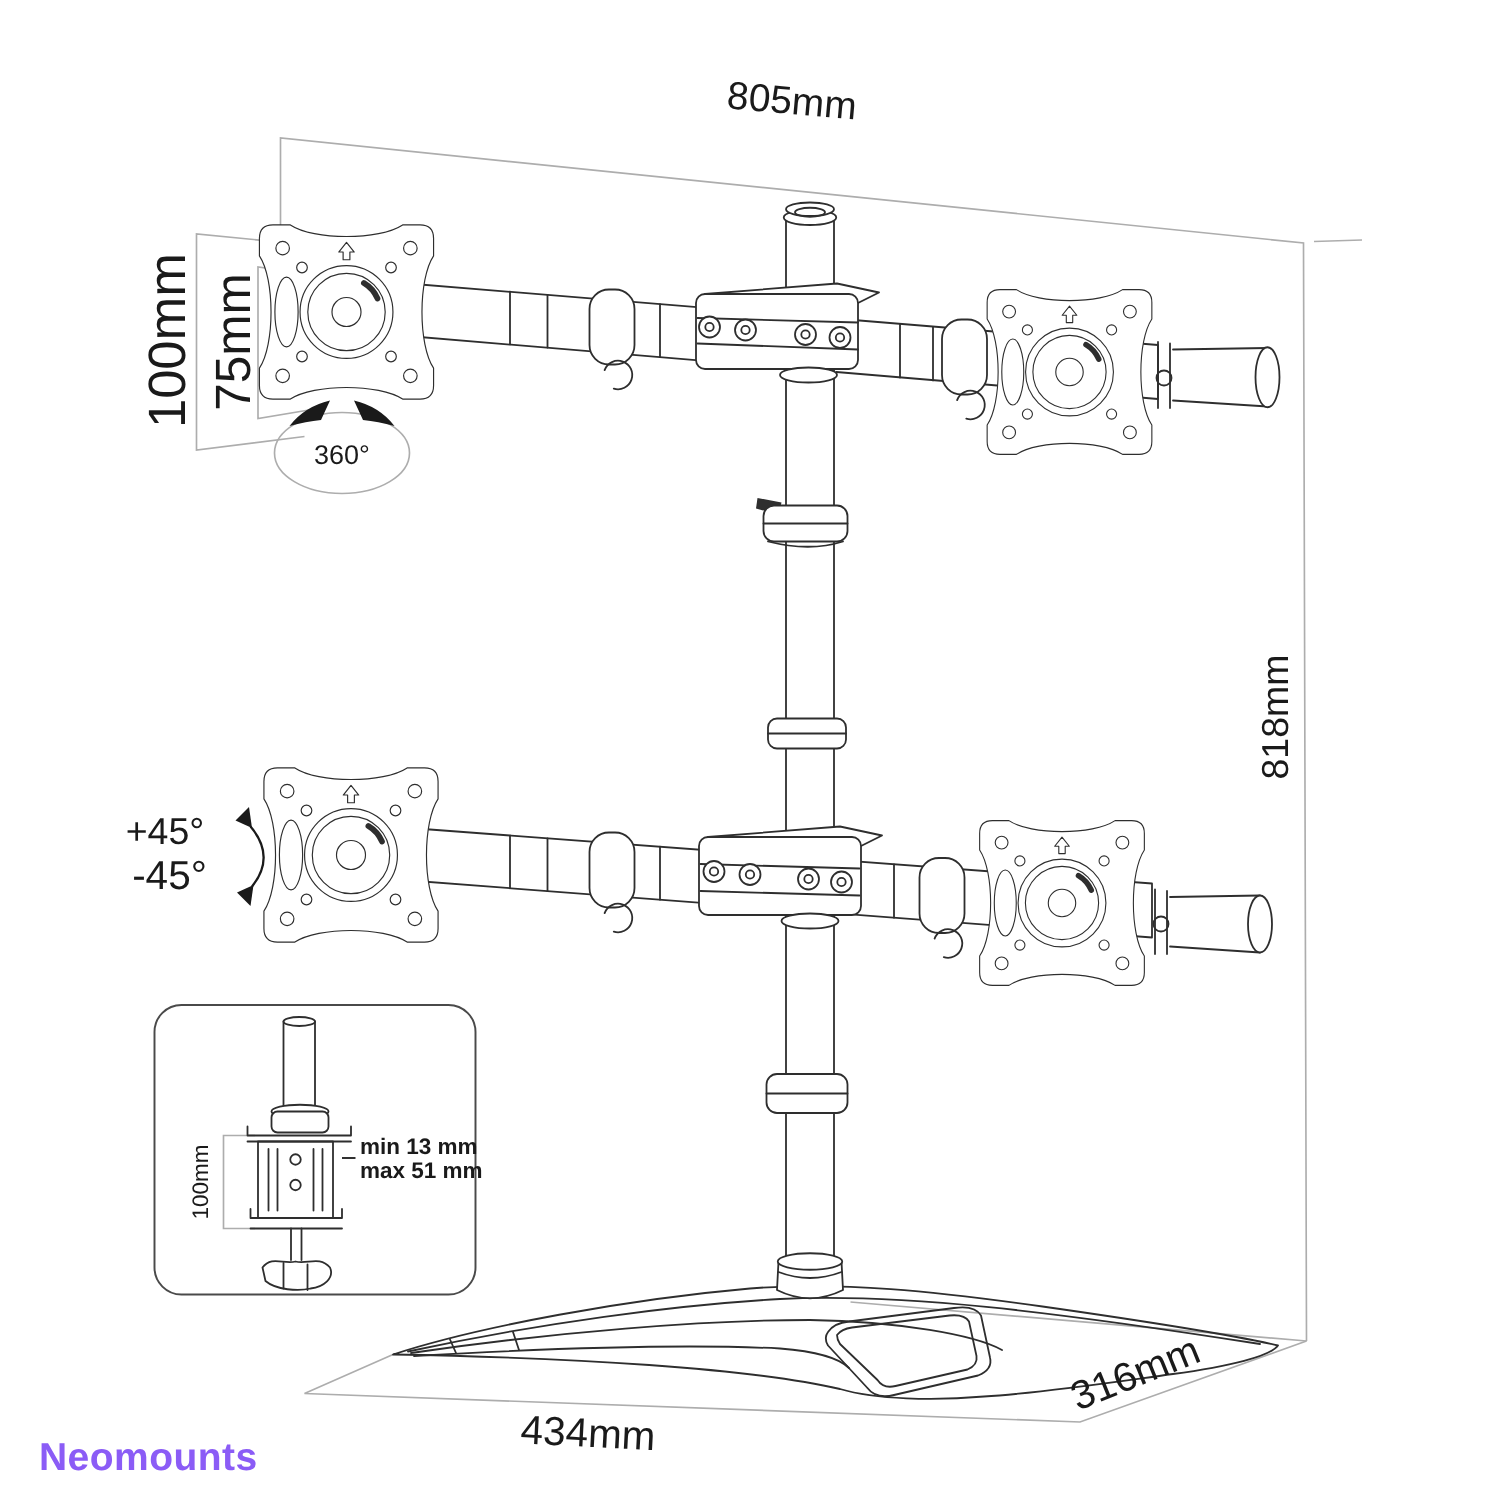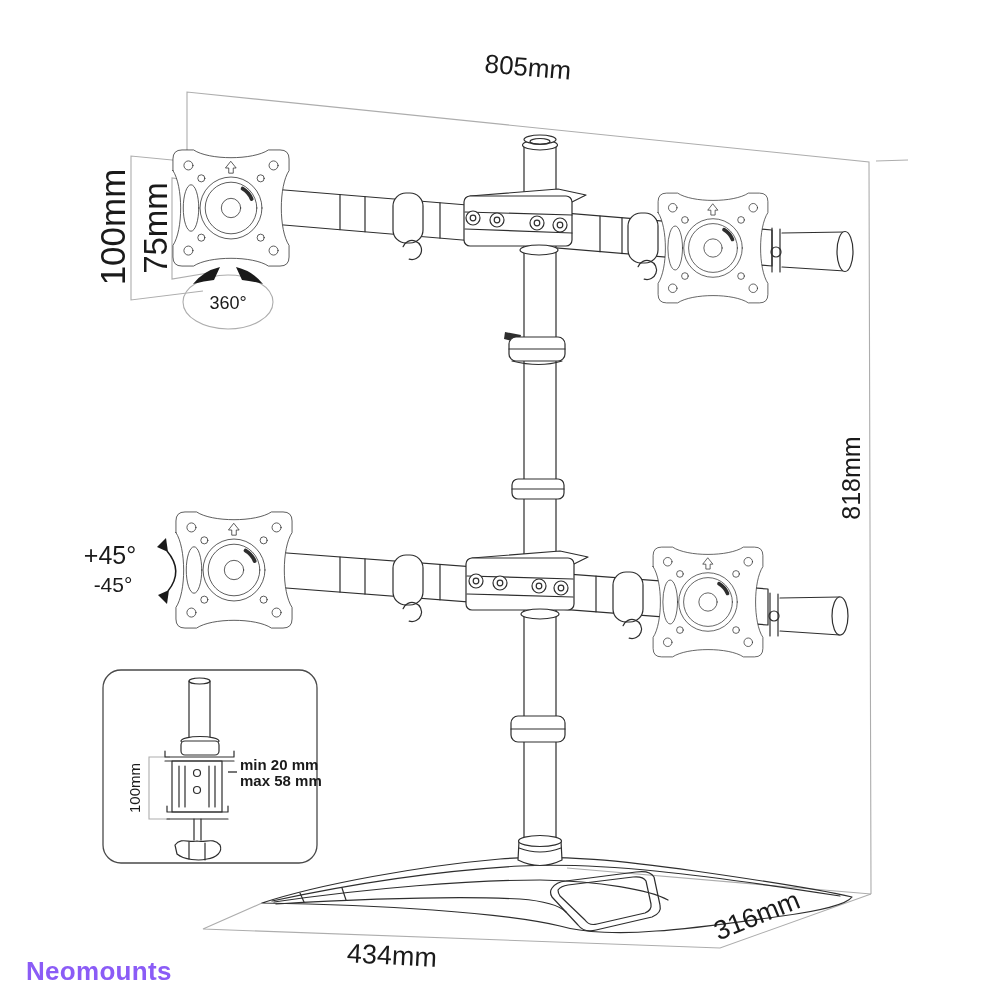--- a/index.html
+++ b/index.html
@@ -196,29 +196,29 @@
 <div class="lbl" style="left:528px;top:67px;font-size:26px;transform:translate(-50%,-50%) rotate(5deg);">805mm</div>
 
 <div class="lbl" style="left:112px;top:227px;font-size:35px;transform:translate(-50%,-50%) rotate(-90deg);">100mm</div>
 
 <div class="lbl" style="left:155px;top:228px;font-size:33px;transform:translate(-50%,-50%) rotate(-90deg);">75mm</div>
 
 <div class="lbl" style="left:228px;top:303px;font-size:18px;">360°</div>
 
 <div class="lbl" style="left:110px;top:555px;font-size:25px;">+45°</div>
 
-<div class="lbl" style="left:113px;top:584px;font-size:21px;">-45°</div>
+<div class="lbl" style="left:113px;top:584px;font-size:27px;">-45°</div>
 
 <div class="lbl" style="left:851px;top:478px;font-size:25px;transform:translate(-50%,-50%) rotate(-90deg);">818mm</div>
 
 <div class="lbl" style="left:392px;top:956px;font-size:27px;transform:translate(-50%,-50%) rotate(3deg);">434mm</div>
 
 <div class="lbl" style="left:757px;top:916px;font-size:27px;transform:translate(-50%,-50%) rotate(-22deg);">316mm</div>
 
 <div class="lbl" style="left:134px;top:788px;font-size:15px;transform:translate(-50%,-50%) rotate(-90deg);">100mm</div>
 
-<div class="lbl anchored" style="left:240px;top:757px;font-size:15px;font-weight:600;">min 20 mm</div>
-
-<div class="lbl anchored" style="left:240px;top:773px;font-size:15px;font-weight:600;">max 58 mm</div>
+<div class="lbl anchored" style="left:240px;top:757px;font-size:15px;font-weight:600;">min 13 mm</div>
+
+<div class="lbl anchored" style="left:240px;top:773px;font-size:15px;font-weight:600;">max 51 mm</div>
 
 <div class="lbl anchored" style="left:26px;top:958px;font-size:26px;font-weight:600;color:#8b5cf6;letter-spacing:0.3px;">Neomounts</div>
 
 </div>
 
 </body></html>

